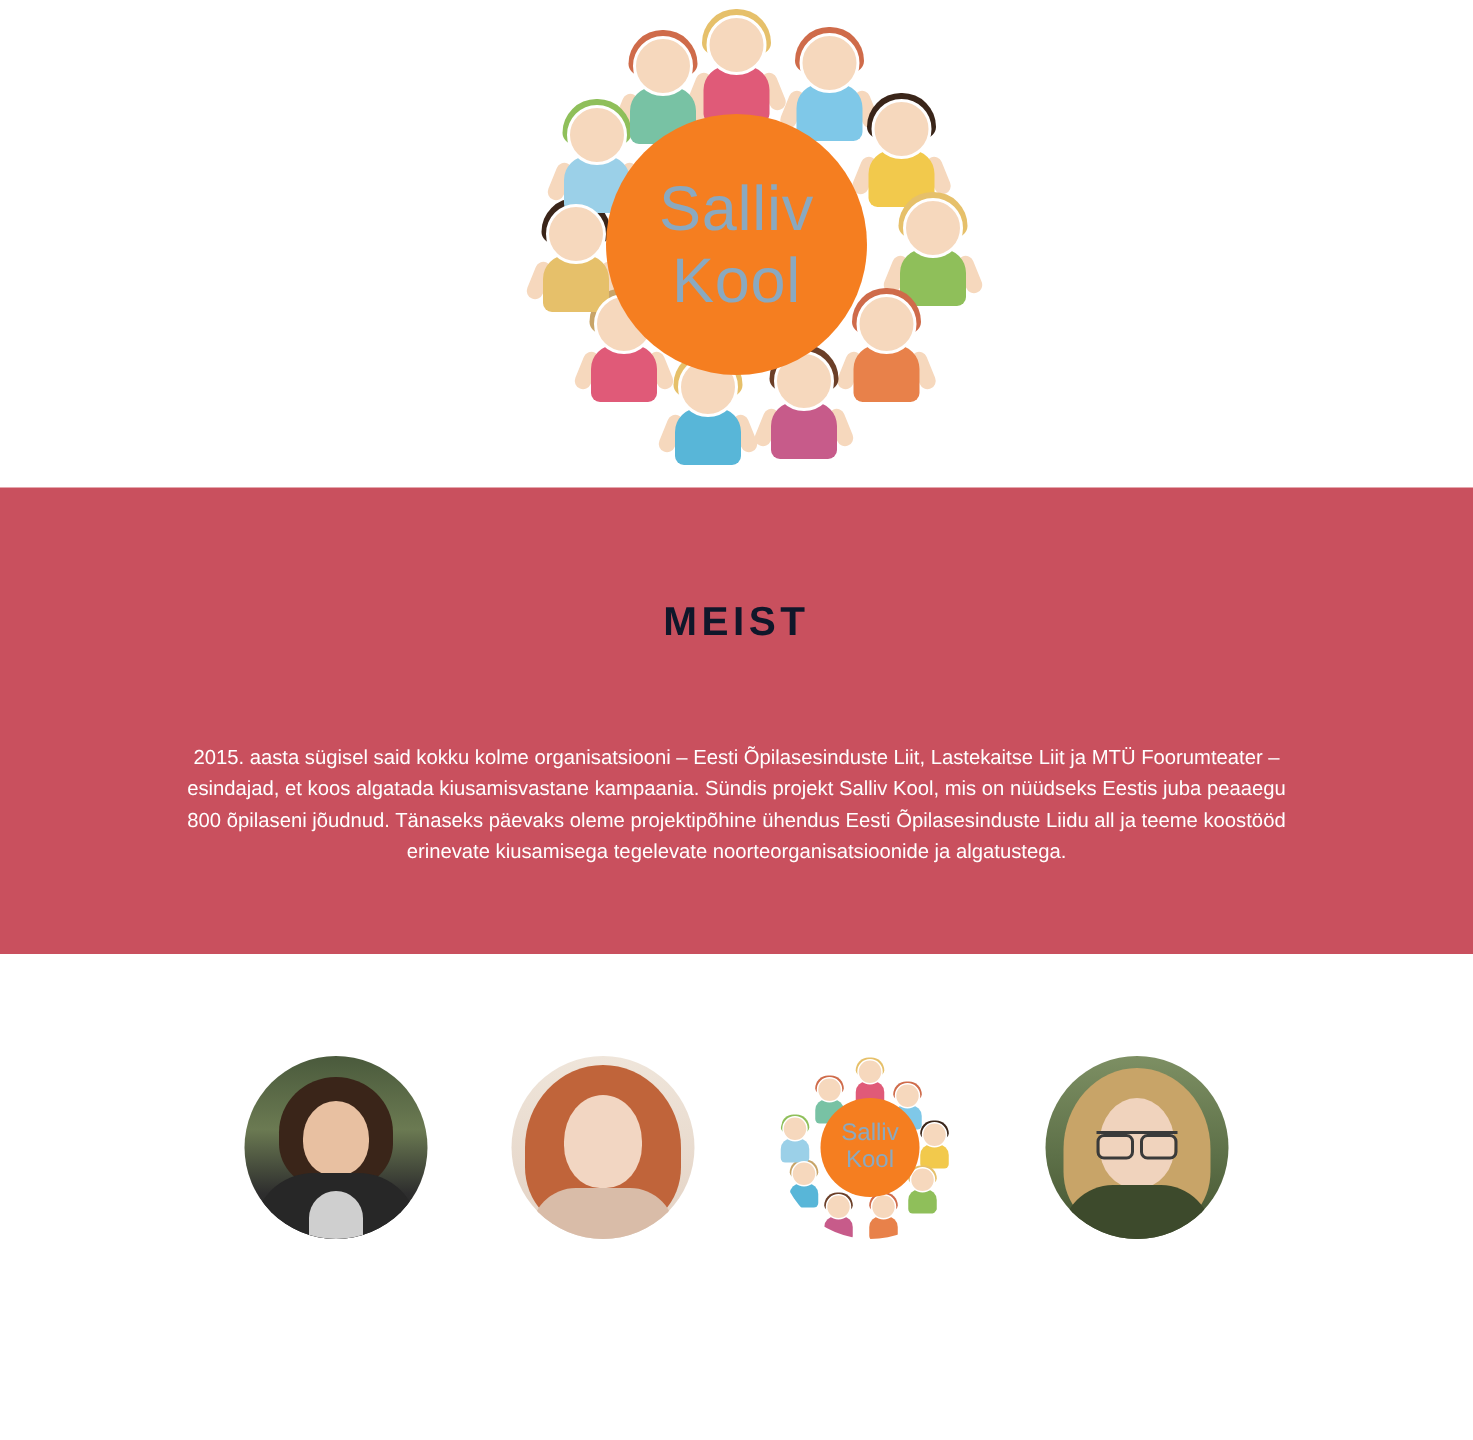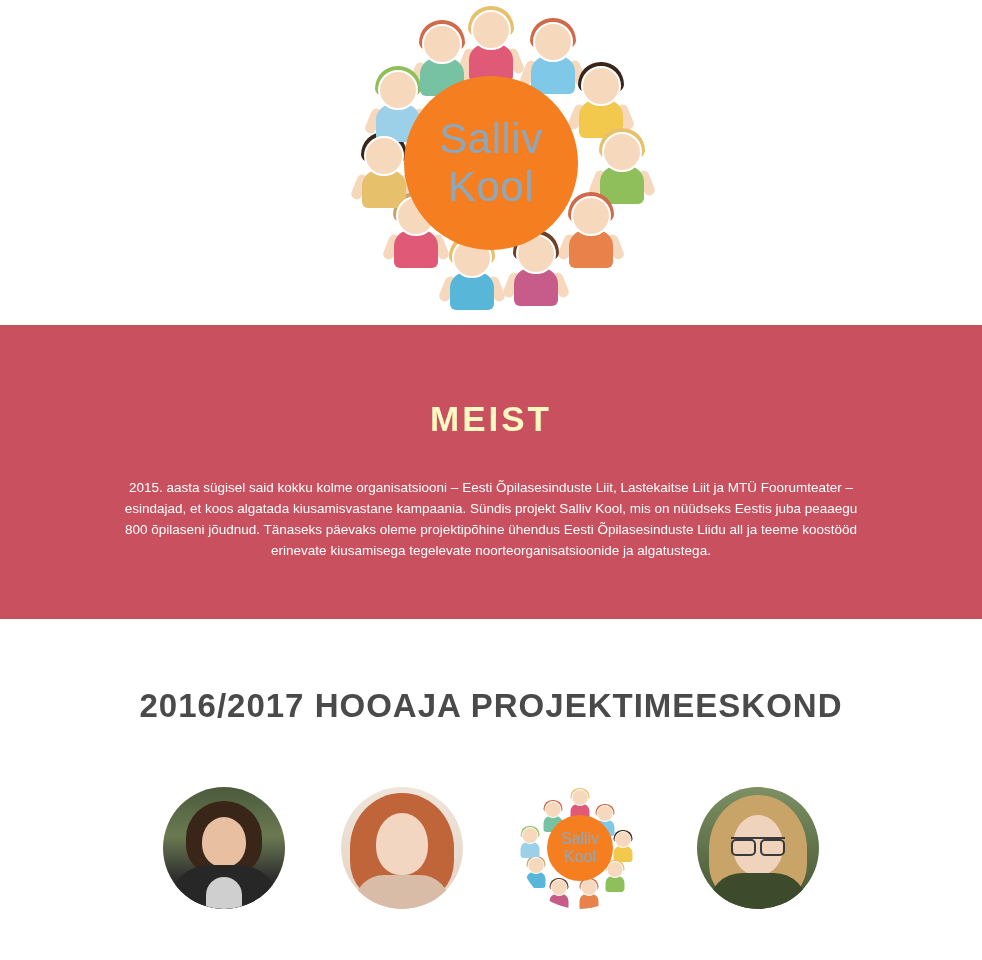--- a/index.html
+++ b/index.html
@@ -100,24 +100,24 @@
     font-weight: 400;
     letter-spacing: 0.5px;
   }
 
   
   .band {
     background: #c9505e;
     padding: 74px 0 58px 0;
   }
   .band h2 {
-    margin: 0 0 38px 0;
+    margin: 0 0 64px 0;
     text-align: center;
-    color: #fef9c3;
-    font-size: 35px;
+    color: #0f172a;
+    font-size: 27px;
     letter-spacing: 3px;
     font-weight: bold;
   }
   .band p {
     margin: 0 auto;
     width: 740px;
     text-align: center;
     color: #ffffff;
     font-size: 13.5px;
     line-height: 21px;
@@ -280,21 +280,20 @@
       </div>
     </div>
   </div>
 
   <div class="band">
     <h2>MEIST</h2>
     <p>2015. aasta sügisel said kokku kolme organisatsiooni – Eesti Õpilasesinduste Liit, Lastekaitse Liit ja MTÜ Foorumteater – esindajad, et koos algatada kiusamisvastane kampaania. Sündis projekt Salliv Kool, mis on nüüdseks Eestis juba peaaegu 800 õpilaseni jõudnud. Tänaseks päevaks oleme projektipõhine ühendus Eesti Õpilasesinduste Liidu all ja teeme koostööd erinevate kiusamisega tegelevate noorteorganisatsioonide ja algatustega.</p>
   </div>
 
   <div class="team">
-    <h2>2016/2017 HOOAJA PROJEKTIMEESKOND</h2>
     <div class="avatars">
 
       <div class="avatar a1">
         <div class="hair"></div>
           <div class="facecut"></div>
         <div class="torso"></div>
           <div class="shirt"></div>
       </div>
 
       <div class="avatar a2">

